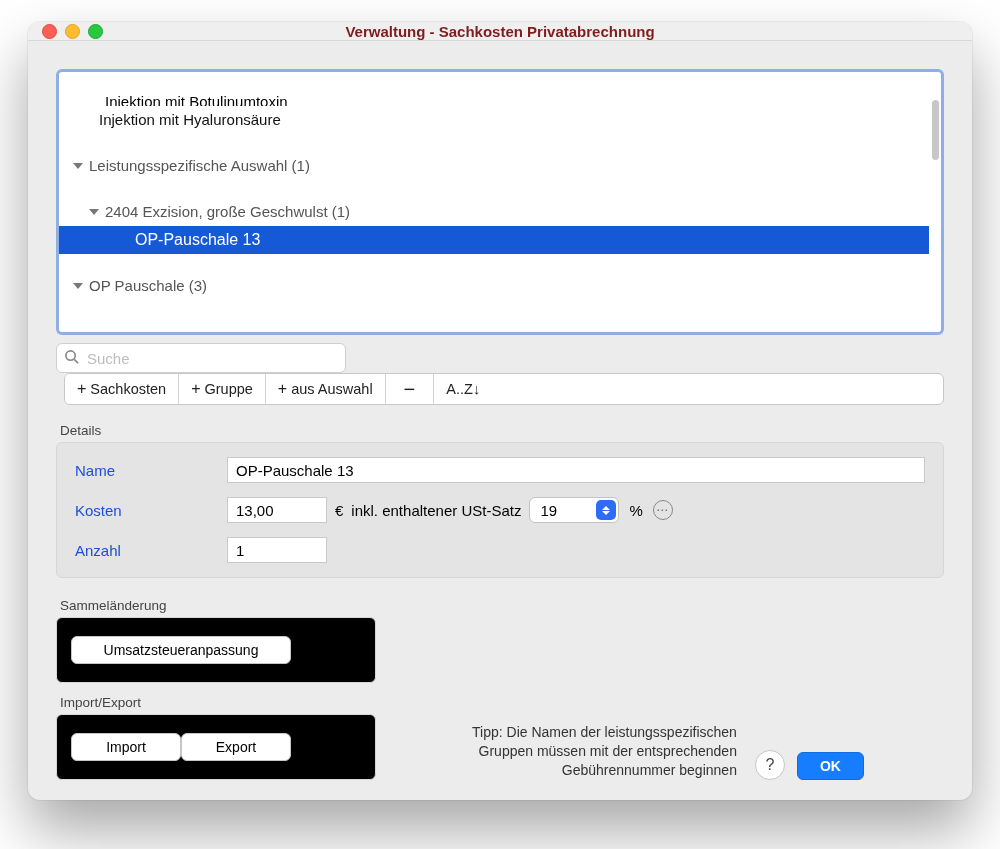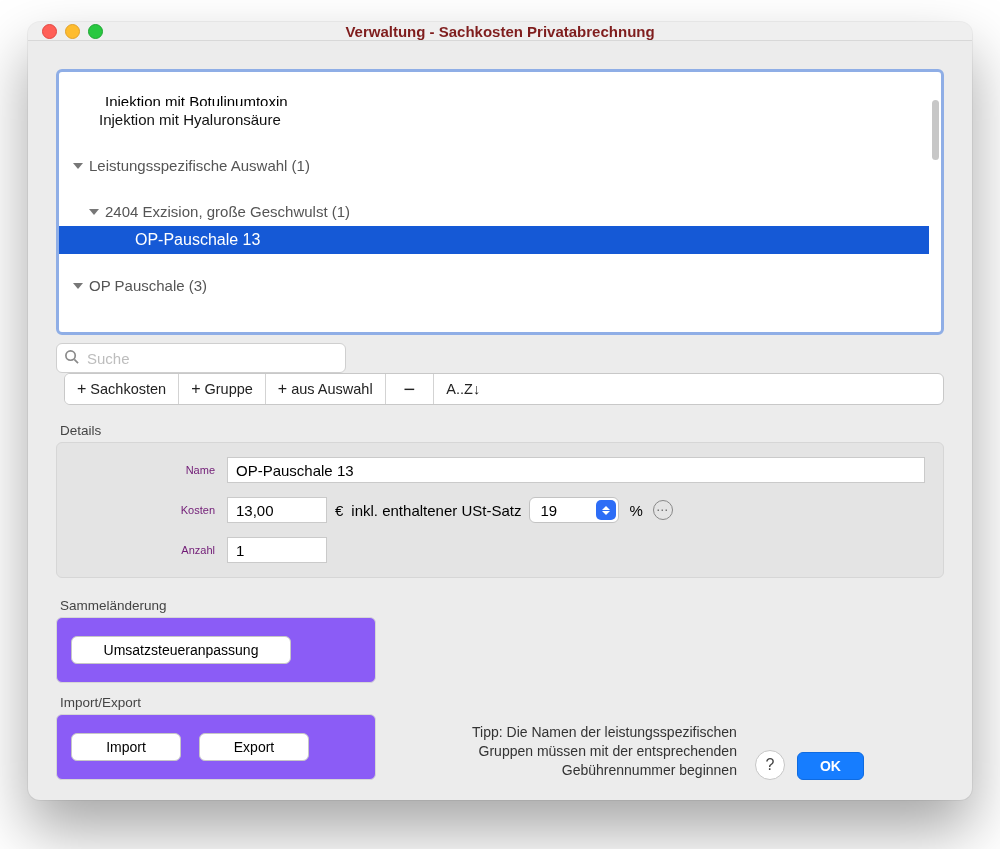--- a/index.html
+++ b/index.html
@@ -192,24 +192,24 @@
     padding: 14px 18px 14px 18px;
   }
   .details-panel .field-row{
     display:flex;
     align-items:center;
     margin-bottom: 14px;
   }
   .details-panel .field-row:last-child{margin-bottom:0;}
   .field-label{
     width: 140px;
-    text-align:right;
+    text-align:left;
     padding-right:12px;
-    font-size:11px;
-    color:#701a75;
+    font-size:15px;
+    color:#1d4ed8;
   }
   .text-input{
     height:26px;
     border:1px solid #cacaca;
     background:#fff;
     font-size:15px;
     padding:0 8px;
     box-sizing:border-box;
   }
   .name-input{ flex:1; }
@@ -292,26 +292,26 @@
     font-size:16px;color:#444;
   }
   .tip-text{
     text-align:right;
     font-size:14px;
     color:#333;
     line-height:1.35;
     margin-right:6px;
   }
   .sub-panel{
-    background:#8b5cf6;
+    background:#000000;
     border:1px solid #d6d6d6;
     border-radius:6px;
     padding: 18px 14px;
   }
-  .ie-buttons{ display:flex; gap:18px; }
+  .ie-buttons{ display:flex; }
   .ie-buttons .mac-button{ width:110px; }
   .bottom-actions{
     display:flex;
     align-items:flex-end;
     gap:12px;
   }
 </style>
 </head>
 <body>
 <div class="stage">

